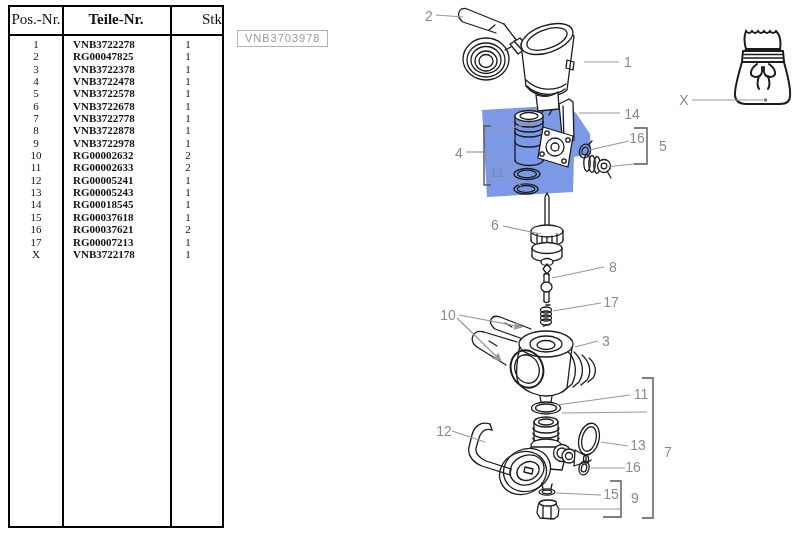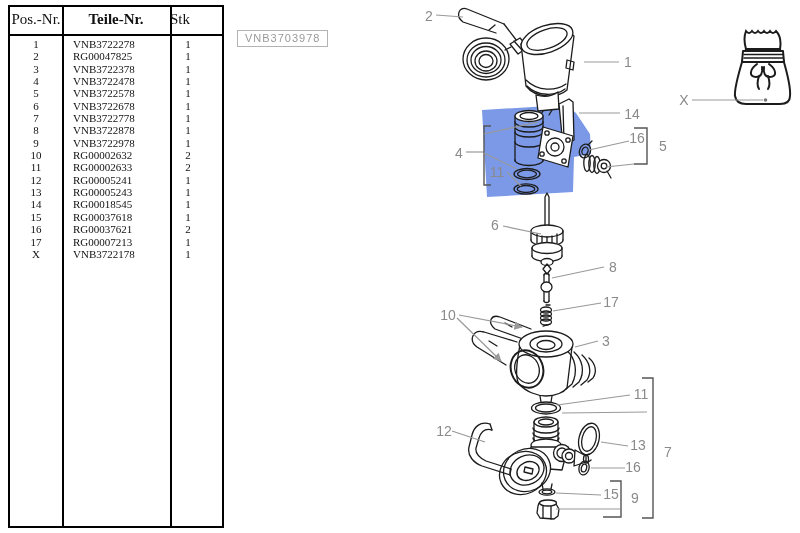--- a/index.html
+++ b/index.html
@@ -13,25 +13,25 @@
     border:2px solid #000;box-sizing:border-box;background:#fff;
   }
   .vsep{position:absolute;top:0;bottom:0;width:0;border-left:2px solid #000;}
   .vsep.s1{left:52px;}
   .vsep.s2{left:160px;}
   .hline{position:absolute;left:0;right:0;top:27px;border-top:2px solid #000;}
   .thead{position:absolute;left:0;right:0;top:0;height:24px;display:flex;align-items:center;
          font-size:15px;color:#111;}
   .thead .c1{width:52px;text-align:center;}
   .thead .c2{width:108px;text-align:center;font-weight:bold;}
-  .thead .c3{flex:1;text-align:left;}
+  .thead .c3{flex:1;text-align:right;}
   .tbody{position:absolute;left:0;right:0;top:31px;}
   .trow{display:flex;height:12.35px;line-height:12.35px;font-size:11px;color:#111;}
   .trow .c1{width:52px;text-align:center;}
-  .trow .c2{width:92px;padding-left:11px;box-sizing:border-box;text-align:left;}
+  .trow .c2{width:92px;padding-left:11px;box-sizing:border-box;text-align:left;font-weight:bold;}
   .trow .c3{flex:1;text-align:center;}
   
   .refbox{
     position:absolute;left:237px;top:30px;padding:1px 7px 2px 7px;
     border:1.5px solid #b3b3b3;color:#9a9a9a;background:#fff;
     font-family:"Liberation Sans", sans-serif;font-size:11px;letter-spacing:1px;
   }
   
   svg.diagram{position:absolute;left:0;top:0;}
   .ln{stroke:#1c1c1c;fill:none;stroke-width:1.3;stroke-linecap:round;stroke-linejoin:round;}

